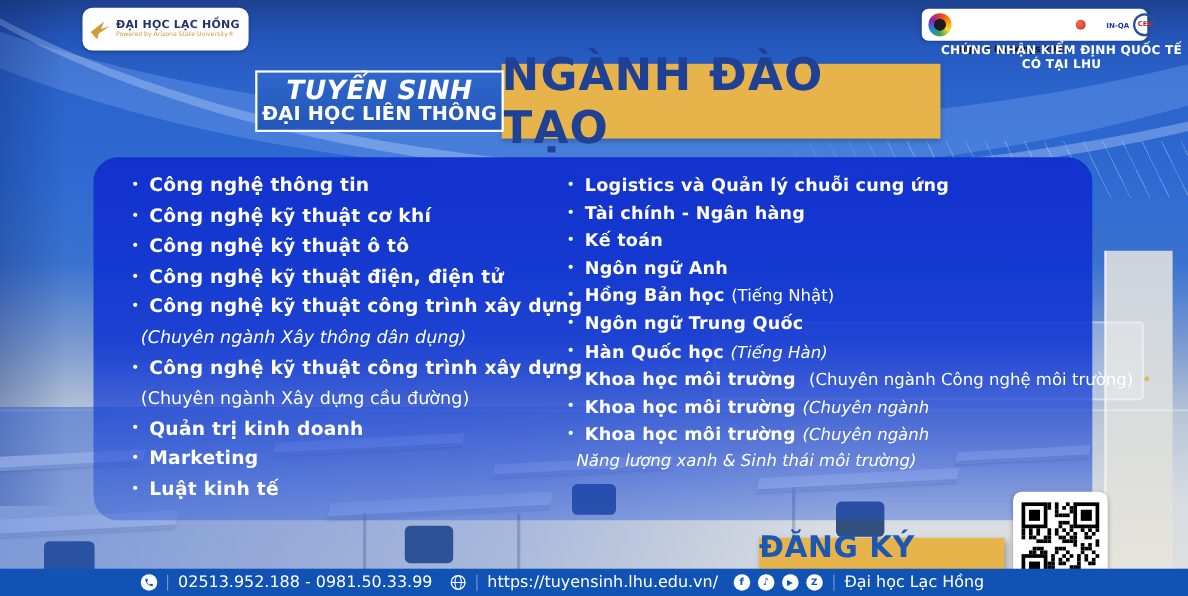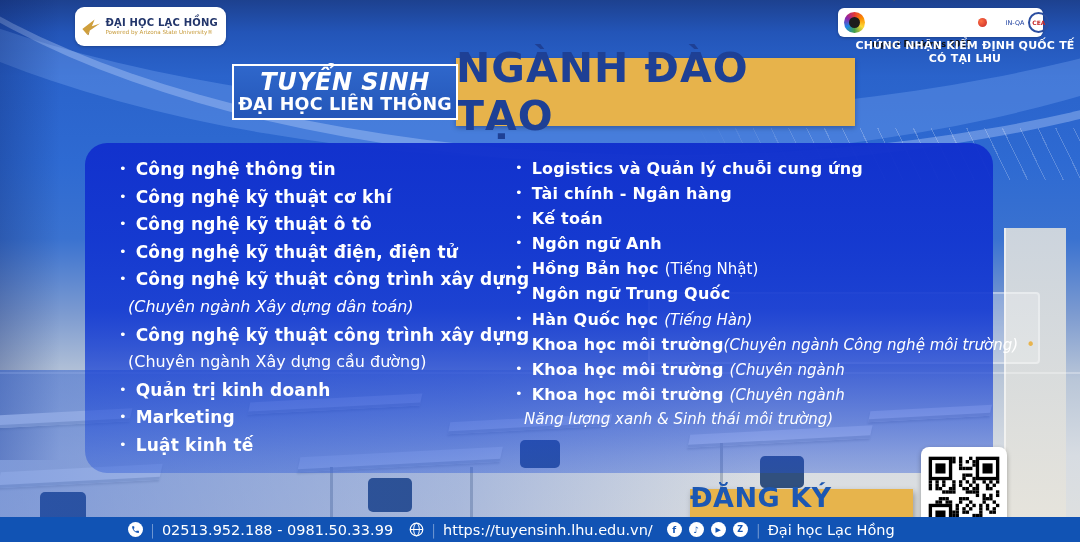--- a/index.html
+++ b/index.html
@@ -32,21 +32,21 @@
   .logo-sub{font-size:5.6px;color:#c79b3b;white-space:nowrap;margin-top:1px;}
   
   .badge-card{left:838px;top:8px;width:205px;height:29px;background:#fff;border-radius:6px;display:flex;align-items:center;gap:4px;padding:2px 6px;box-shadow:0 1px 3px rgba(0,0,0,.25);}
   .the-logo{width:21px;height:21px;border-radius:50%;background:conic-gradient(#e53935,#fb8c00,#fdd835,#43a047,#1e88e5,#8e24aa,#e53935);position:relative;flex:0 0 auto;}
   .the-logo::after{content:"";position:absolute;inset:5px;border-radius:50%;background:#1c1c1c;}
   .the-text{display:flex;flex-direction:column;line-height:1.1;gap:39px;}
   .the-small{font-size:5.4px;color:#555;white-space:nowrap;}
   .the-bold{font-size:8.2px;font-weight:800;color:#111;white-space:nowrap;}
   .mini-cluster{display:flex;align-items:center;gap:2px;margin-left:2px;}
   .red-dot{width:9px;height:9px;border-radius:50%;background:radial-gradient(circle at 35% 35%,#ff7043,#c62828);}
-  .inqa{font-size:6.4px;font-weight:400;color:#16399c;white-space:nowrap;padding-left:17px;}
+  .inqa{font-size:6.4px;font-weight:700;color:#16399c;white-space:nowrap;padding-left:17px;}
   .cea{width:21px;height:21px;border-radius:50%;border:2px solid #2b4ea0;color:#c62828;font-size:6px;font-weight:800;display:flex;align-items:center;justify-content:center;flex:0 0 auto;}
   .cert-caption{left:850px;top:39px;width:230px;text-align:center;font-size:11px;font-weight:700;color:#fff;letter-spacing:.2px;}
   
   .hdr-blue{left:232px;top:64px;width:226px;height:56px;border:2px solid #fff;background:linear-gradient(180deg,#2f67cb,#2456b8);display:flex;flex-direction:column;align-items:center;justify-content:center;line-height:1.05;}
   .hdr-l1{font-size:24px;font-weight:700;color:#fff;letter-spacing:.5px;font-style:italic;}
   .hdr-l2{font-size:17.5px;font-weight:600;color:#fff;letter-spacing:.2px;}
   .hdr-gold{left:456px;top:58px;width:399px;height:68px;background:#e7b34b;display:flex;align-items:center;justify-content:center;box-shadow:0 2px 5px rgba(0,0,0,.25);}
   .hdr-banner{font-size:41px;font-weight:800;color:#1e4095;letter-spacing:1px;}
   
   .panel{left:85px;top:143px;width:908px;height:330px;border-radius:22px;
@@ -54,21 +54,21 @@
   .col{position:absolute;top:16px;display:flex;flex-direction:column;}
   .col-left{left:34px;width:396px;}
   .col-right{left:430px;width:470px;}
   .m-line{display:flex;align-items:baseline;color:#fff;}
   .col-left .m-line{min-height:27.6px;font-size:17px;}
   .col-right .m-line{min-height:25.1px;font-size:16px;}
   .m-bullet{font-size:13px;margin-right:9px;position:relative;top:-2px;}
   .m-line.sub{padding-left:3px;}
   .m-main{font-weight:700;letter-spacing:.2px;white-space:nowrap;}
   .m-note{font-weight:400;margin-left:6px;white-space:nowrap;font-size:.94em;}
-  .m-line.tight .m-note{margin-left:0;font-style:italic;}
+  .m-line.tight .m-note{margin-left:12px;}
   .m-note.it{font-style:italic;}
   .m-golddot{color:#e8b44e;margin-left:8px;font-size:15px;}
   
   .cta{left:690px;top:489px;width:223px;height:48px;background:#e7b44c;display:flex;align-items:center;justify-content:center;box-shadow:2px 3px 6px rgba(0,0,0,.3);cursor:pointer;}
   .cta-label{font-size:27px;font-weight:800;color:#1c57b2;letter-spacing:.5px;}
   .qr{left:921px;top:447px;width:86px;height:89px;background:#fff;border-radius:8px;display:flex;align-items:center;justify-content:center;box-shadow:0 2px 5px rgba(0,0,0,.3);}
   
   .footer{left:0;top:517px;width:1080px;height:25px;background:#1153b4;display:flex;align-items:center;color:#fff;font-size:14.5px;}
   .footer .grp{display:flex;align-items:center;gap:7px;white-space:nowrap;}
   .sep{color:rgba(255,255,255,.55);font-weight:300;}
@@ -154,21 +154,21 @@
         </div>
         <div class="m-line">
           <span class="m-bullet">•</span>
           <span class="m-main">Công nghệ kỹ thuật điện, điện tử</span>
         </div>
         <div class="m-line">
           <span class="m-bullet">•</span>
           <span class="m-main">Công nghệ kỹ thuật công trình xây dựng</span>
         </div>
         <div class="m-line sub">
-          <span class="m-note it">(Chuyên ngành Xây dựng dân toán)</span>
+          <span class="m-note it">(Chuyên ngành Xây thông dân dụng)</span>
         </div>
         <div class="m-line">
           <span class="m-bullet">•</span>
           <span class="m-main">Công nghệ kỹ thuật công trình xây dựng</span>
         </div>
         <div class="m-line sub">
           <span class="m-note">(Chuyên ngành Xây dựng cầu đường)</span>
         </div>
         <div class="m-line">
           <span class="m-bullet">•</span>

